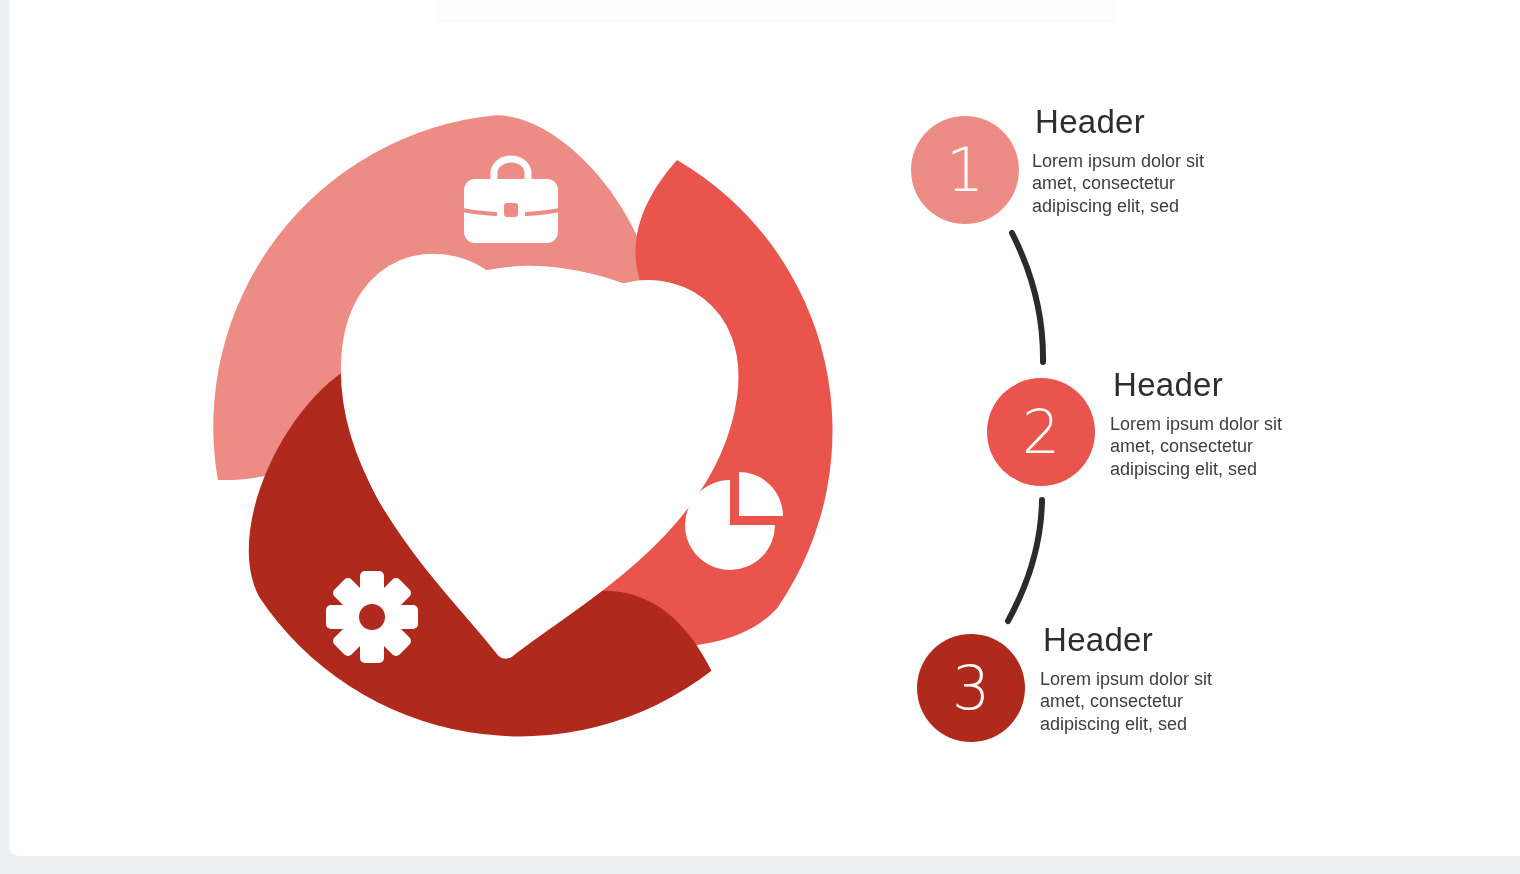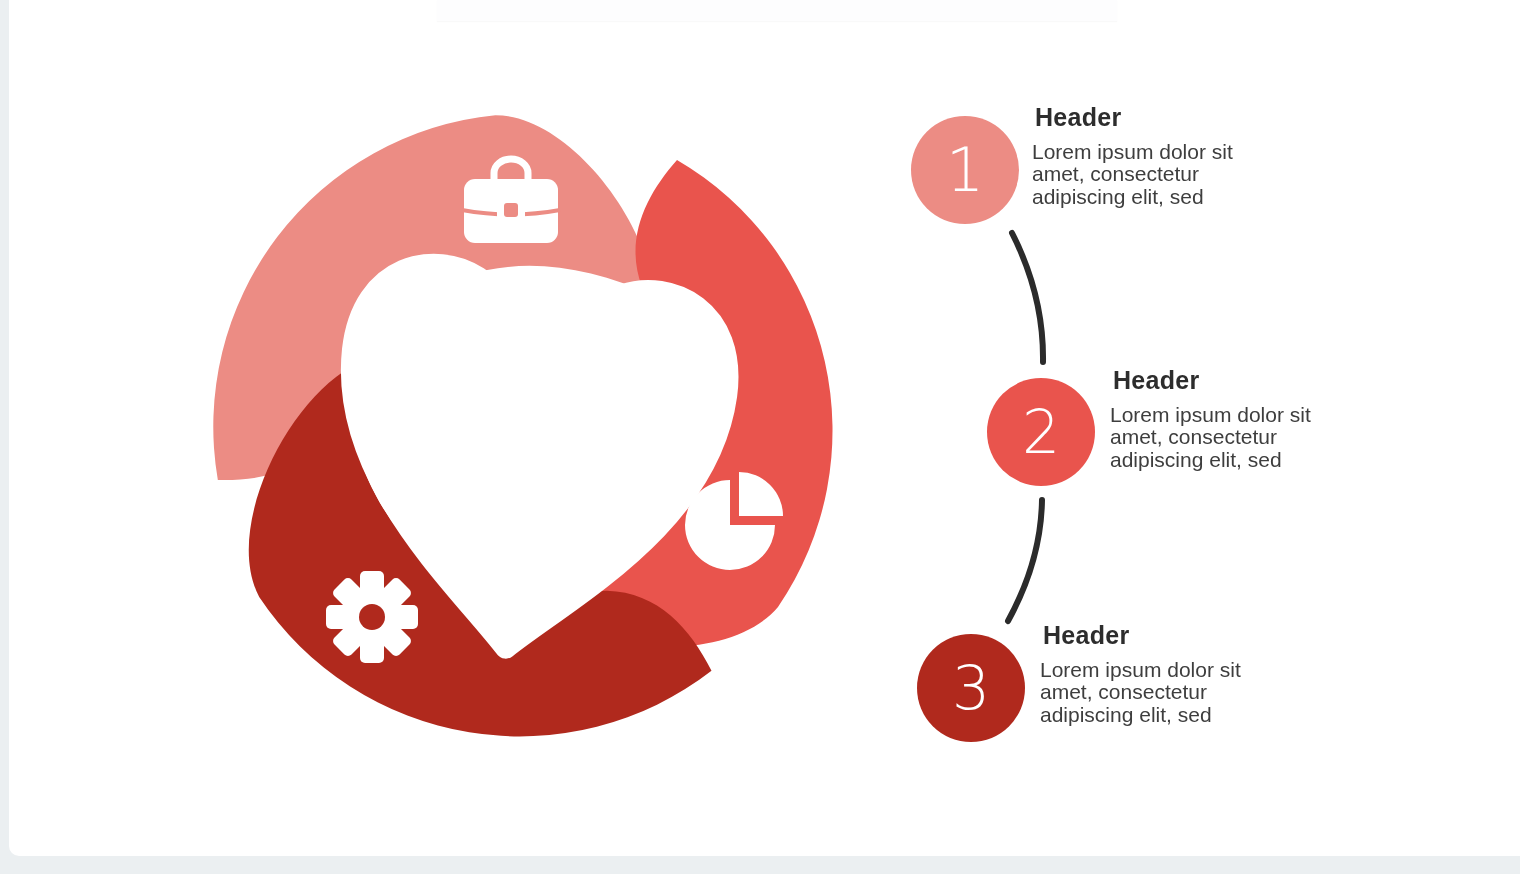--- a/index.html
+++ b/index.html
@@ -27,25 +27,25 @@
     font-size:60px;color:#ffffff;line-height:1;
   }
   #circle-1{left:911px;top:116px;}
   #circle-2{left:987px;top:378px;}
   #circle-3{left:917px;top:634px;}
   .step-text{position:absolute;width:260px;}
   #text-1{left:1032px;top:103px;}
   #text-2{left:1110px;top:366px;}
   #text-3{left:1040px;top:621px;}
   .step-header{
-    font-size:25px;font-weight:700;color:#2d2d2d;
+    font-size:33px;font-weight:400;color:#2d2d2d;
     letter-spacing:0.3px;margin-left:3px;line-height:1.15;
   }
   .step-body{
-    margin-top:9px;font-size:21px;line-height:22.5px;color:#3e3e3e;
+    margin-top:9px;font-size:18px;line-height:22.5px;color:#3e3e3e;
   }
 </style>
 </head>
 <body>
 
 <div class="page"></div>
 <div class="top-bar"></div>
 
 <svg class="diagram-svg" viewBox="0 0 700 700">
 

